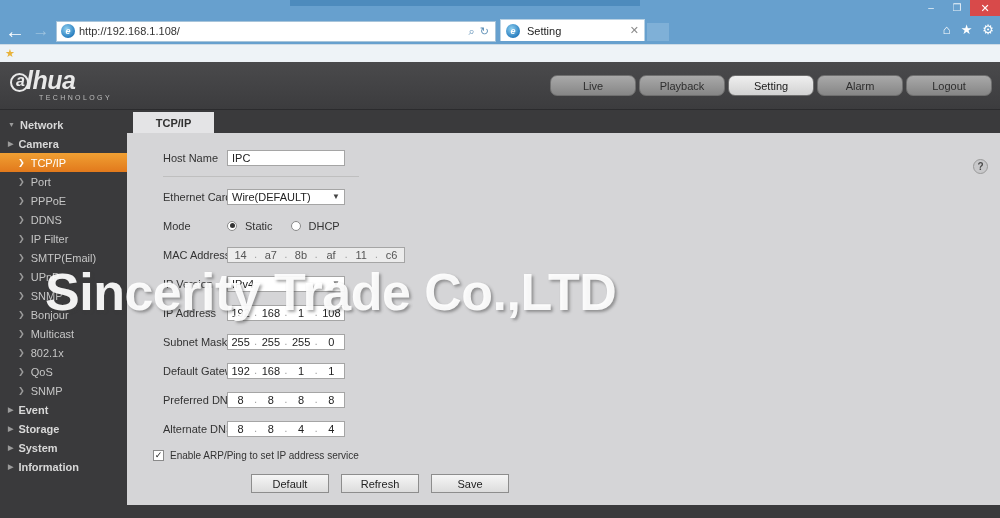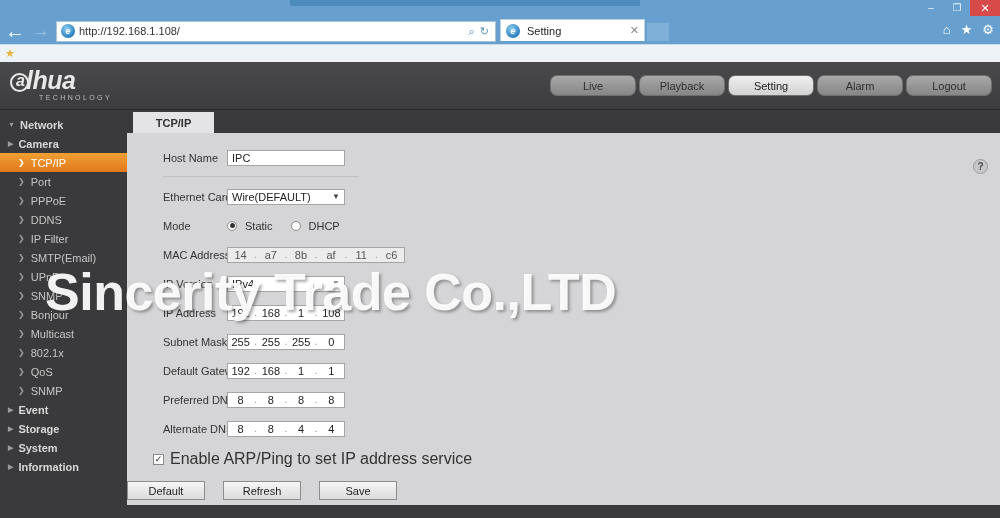--- a/index.html
+++ b/index.html
@@ -188,22 +188,22 @@
   .radio.on::after {
     content: ''; width: 5px; height: 5px; border-radius: 50%; background: #333;
   }
   .radio-lbl { margin-right: 10px; }
   .chk-row { display: flex; align-items: center; padding-left: 26px; margin-top: 7px; }
   .chkbox {
     width: 11px; height: 11px; border: 1px solid #8a8a8a; background: #fff;
     display: inline-flex; align-items: center; justify-content: center;
     font-size: 9px; color: #1a1a1a; margin-right: 6px; line-height: 1;
   }
-  .chk-lbl { font-size: 16px; color: #333; }
-  .btn-row { display: flex; gap: 18px; margin-top: 13px; }
+  .chk-lbl { font-size: 10px; color: #333; }
+  .btn-row { display: flex; gap: 12px; padding-left: 124px; margin-top: 13px; }
   .btn {
     width: 78px; height: 19px; display: flex; align-items: center;
     justify-content: center; font-size: 11px; color: #222;
     background: linear-gradient(#f6f6f6, #dcdcdc); border: 1px solid #8d8d8d;
   }
   .divider {
     width: 196px; height: 1px; background: #bfbfbf; margin-left: 36px; margin: 4px 0 5px 36px;
   }
 
   

